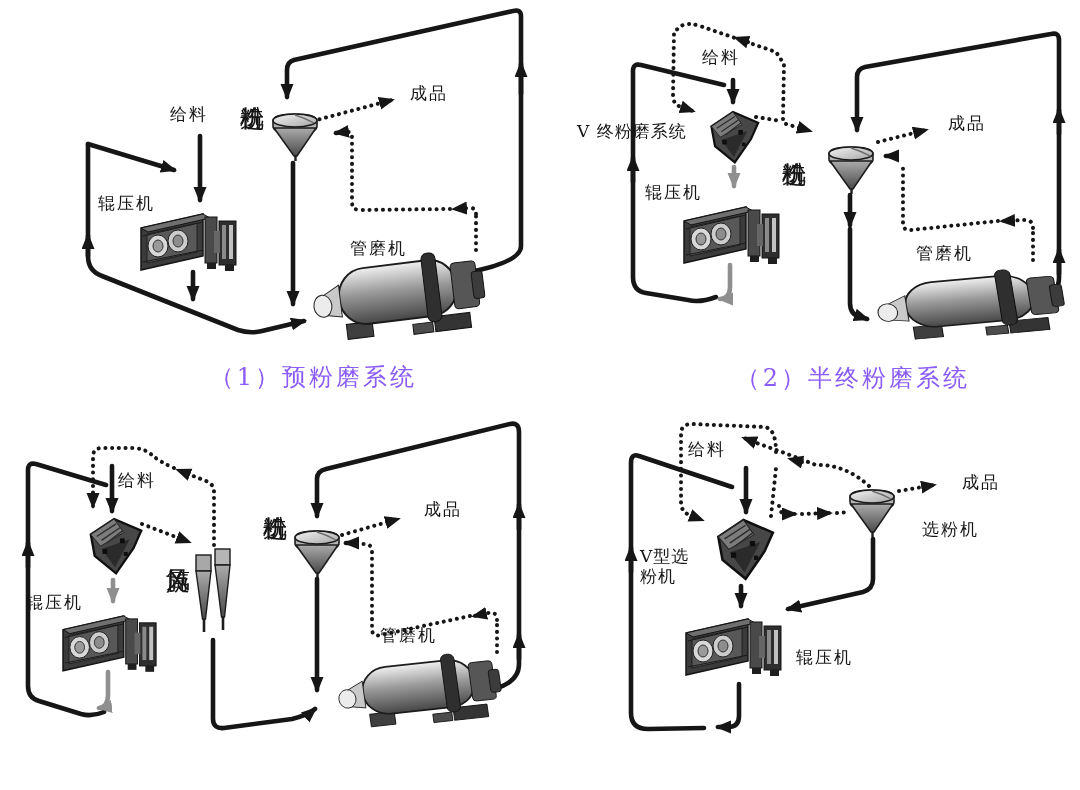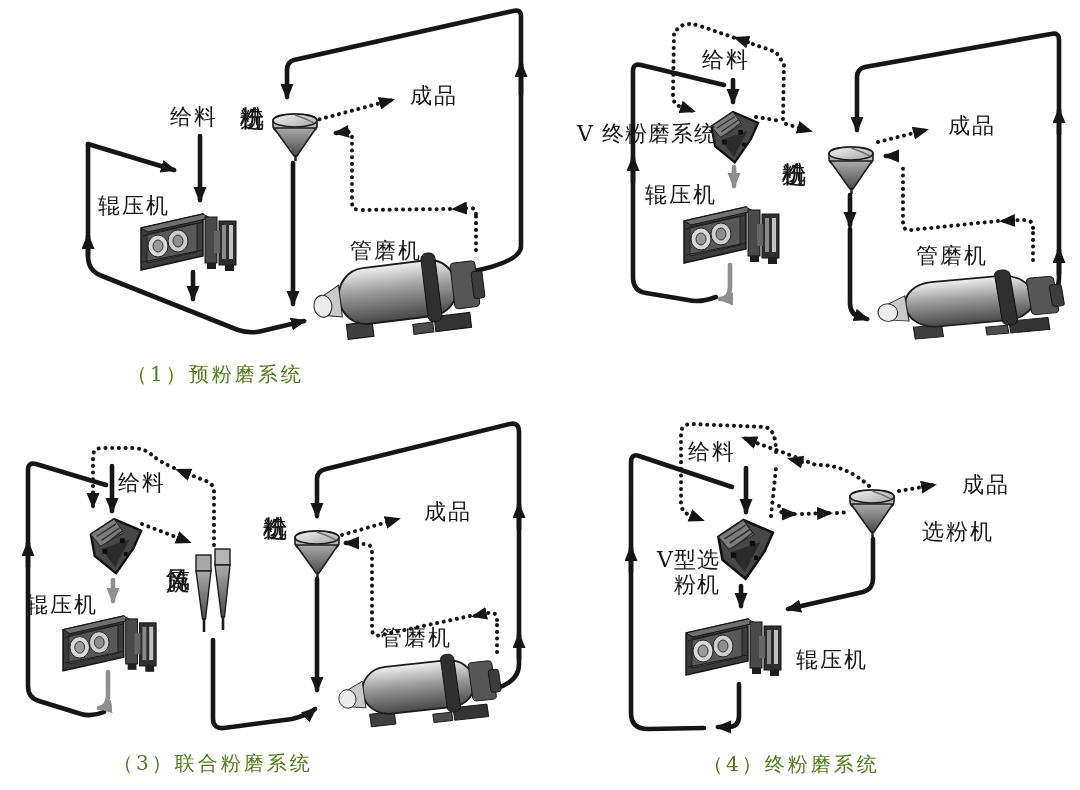--- a/index.html
+++ b/index.html
@@ -1,25 +1,25 @@
 <!DOCTYPE html>
 <html><head>
 <meta charset="utf-8">
 <style>
   html,body{margin:0;padding:0;background:#ffffff;}
   body{width:1080px;height:790px;overflow:hidden;
        font-family:"DejaVu Serif","Liberation Serif",serif;color:#161616;}
   .stage{position:relative;width:1080px;height:790px;background:#ffffff;}
   .stage svg{position:absolute;left:0;top:0;}
-  .lbl{position:absolute;font-size:22px;font-weight:500;letter-spacing:2px;
+  .lbl{position:absolute;font-size:17px;font-weight:500;letter-spacing:2px;
        white-space:nowrap;line-height:1.1;color:#161616;}
   .v{writing-mode:vertical-rl;text-orientation:upright;letter-spacing:0;line-height:1;}
-  .two{white-space:pre-line;text-align:right;letter-spacing:1px;line-height:1.15;}
-  .cap{position:absolute;font-size:20px;letter-spacing:3px;text-align:left;
-       font-weight:500;color:#4d7c0f;}
+  .two{white-space:pre-line;text-align:left;letter-spacing:1px;line-height:1.15;}
+  .cap{position:absolute;font-size:24px;letter-spacing:3px;text-align:right;
+       font-weight:500;color:#8b5cf6;}
 </style>
 </head>
 <body>
 
 <div class="stage">
 
 <svg width="1080" height="790" viewBox="0 0 1080 790">
   <defs>
     <marker id="ah" markerUnits="userSpaceOnUse" markerWidth="18" markerHeight="15" refX="13" refY="6.5" orient="auto">
       <path d="M0,0 L16,6.5 L0,13 Z" fill="#161616"></path>
@@ -218,30 +218,29 @@
 <div class="lbl" style="left:350px;top:239px">管磨机</div>
 <div class="lbl" style="left:410px;top:84px">成品</div>
 <div class="cap" style="left:127px;top:361px;width:290px">（1）预粉磨系统</div>
 
 <div class="lbl" style="left:702px;top:48px">给料</div>
 <div class="lbl" style="left:577px;top:122px;letter-spacing:1px">V 终粉磨系统</div>
 <div class="lbl" style="left:645px;top:183px">辊压机</div>
 <div class="lbl v" style="left:782px;top:143px;font-size:24px">选粉机</div>
 <div class="lbl" style="left:916px;top:244px">管磨机</div>
 <div class="lbl" style="left:948px;top:114px">成品</div>
+<div class="cap" style="left:690px;top:362px;width:280px">（2）半终粉磨系统</div>
 
 <div class="lbl" style="left:118px;top:471px">给料</div>
 <div class="lbl" style="left:26px;top:593px">辊压机</div>
 <div class="lbl v" style="left:166px;top:550px;font-size:24px">旋风筒</div>
 <div class="lbl v" style="left:263px;top:497px;font-size:24px">选粉机</div>
 <div class="lbl" style="left:380px;top:626px">管磨机</div>
 <div class="lbl" style="left:424px;top:500px">成品</div>
-<div class="cap" style="left:113px;top:750px;width:290px">（3）联合粉磨系统</div>
 
 <div class="lbl" style="left:688px;top:440px">给料</div>
 <div class="lbl two" style="left:640px;top:547px;width:80px">V型选
 粉机</div>
 <div class="lbl" style="left:922px;top:520px">选粉机</div>
 <div class="lbl" style="left:796px;top:648px">辊压机</div>
 <div class="lbl" style="left:962px;top:473px">成品</div>
-<div class="cap" style="left:703px;top:751px;width:290px">（4）终粉磨系统</div>
 
 </div>
 
 </body></html>

